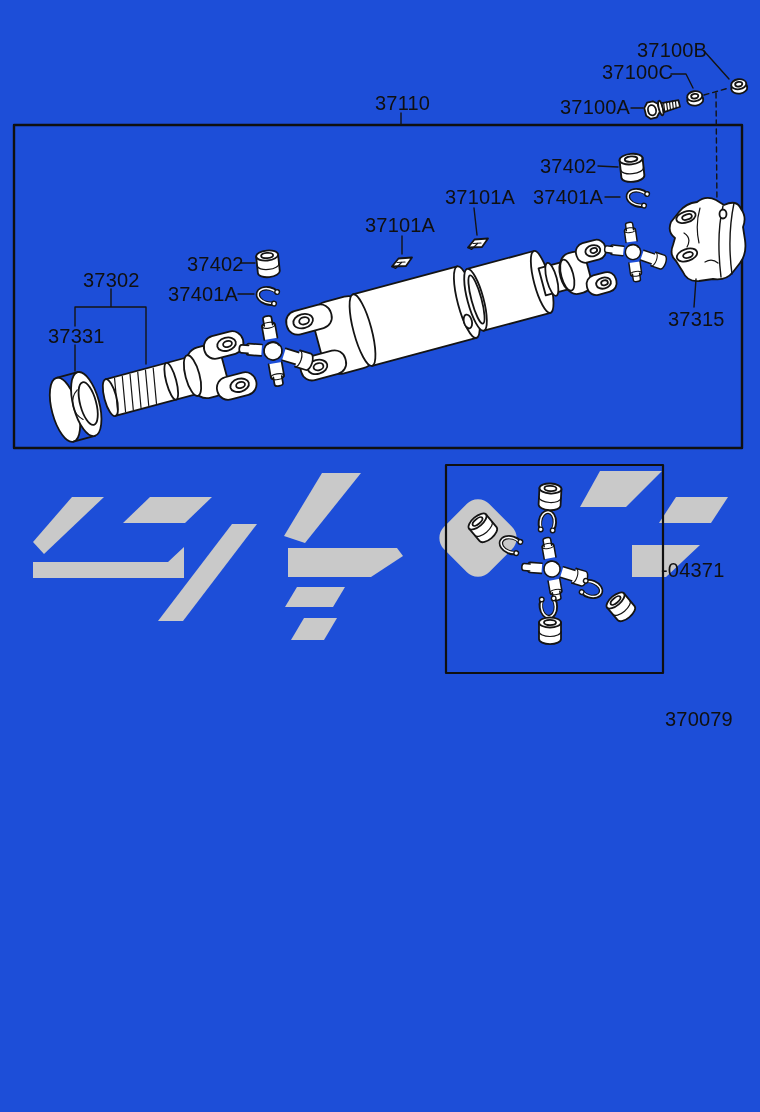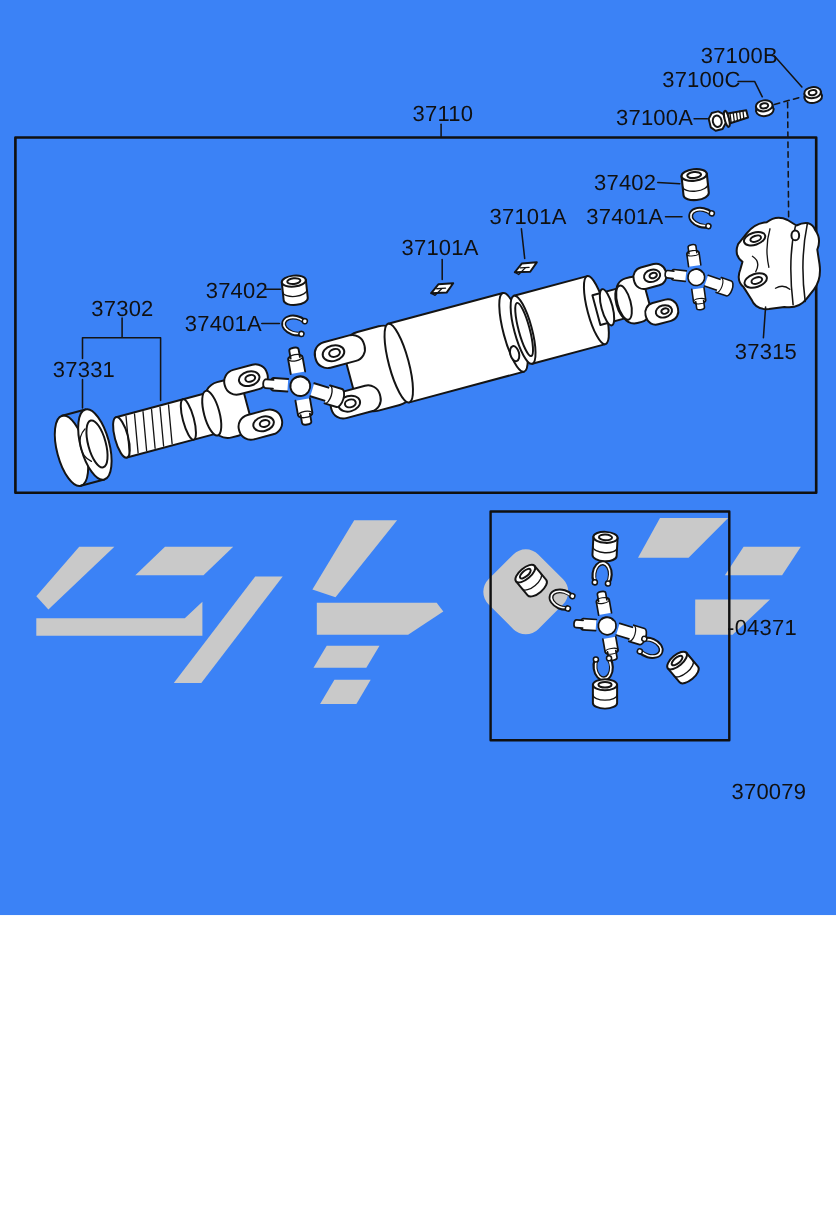--- a/index.html
+++ b/index.html
@@ -1,16 +1,16 @@
 <!DOCTYPE html>
 <html><head>
 <meta charset="utf-8">
 <style>
   html,body{margin:0;padding:0;background:#ffffff;}
-  .page{position:relative;width:760px;height:832px;background:#3b82f6;overflow:hidden;}
+  .page{position:relative;width:760px;height:1112px;background:#1d4ed8;overflow:hidden;}
   svg{display:block;}
   .lbl{font-family:"Liberation Sans","DejaVu Sans",sans-serif;font-size:20px;fill:#101010;letter-spacing:.2px;}
 </style>
 </head>
 <body>
 
 <div class="page">
 <svg width="760" height="1112" viewBox="0 0 760 1112">
 
   <defs>

